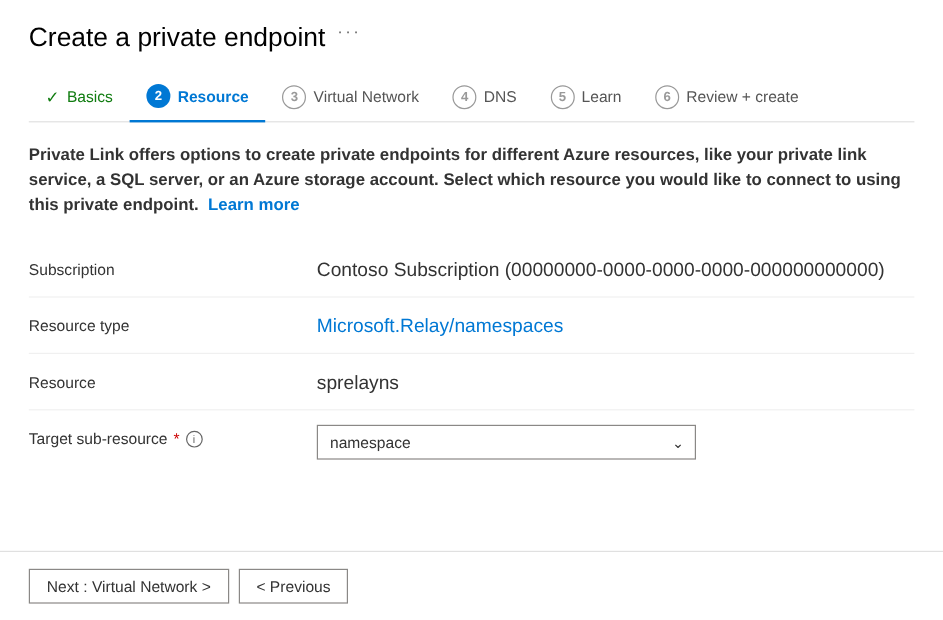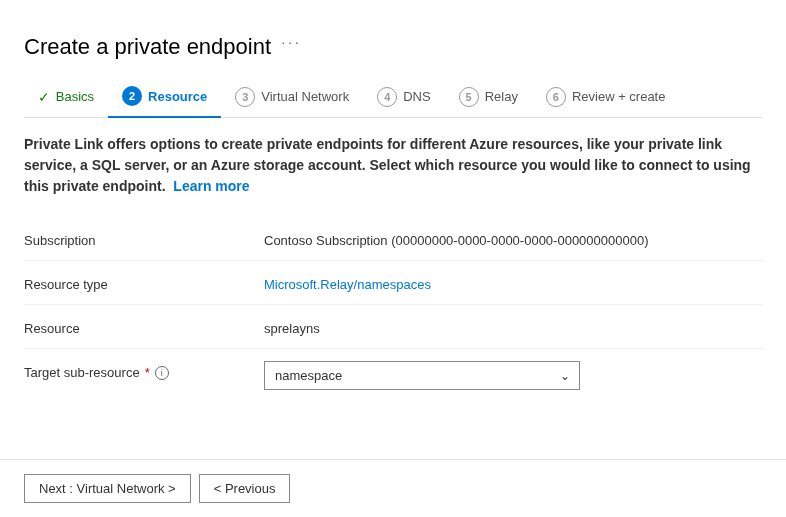--- a/index.html
+++ b/index.html
@@ -22,21 +22,20 @@
     .main-content {
       flex: 1;
       padding: 18px 24px 0 24px;
       overflow: hidden;
     }
     .page-title-row {
       display: flex;
       align-items: flex-start;
       gap: 10px;
       margin-bottom: 18px;
-      margin-top: 16px;
     }
     .page-title {
       font-size: 22px;
       font-weight: 300;
       color: #000;
     }
     .ellipsis {
       color: #666;
       font-size: 14px;
       letter-spacing: 2px;
@@ -142,21 +141,21 @@
       border: 1px solid #666;
       display: inline-flex;
       align-items: center;
       justify-content: center;
       font-size: 9px;
       color: #666;
       cursor: pointer;
       flex-shrink: 0;
     }
     .field-value {
-      font-size: 13px;
+      font-size: 16px;
       color: #333;
       padding-top: 4px;
       text-align: center;
     }
     .field-value.link-style {
       color: #0078d4;
     }
     .dropdown-container {
       position: relative;
       width: 316px;
@@ -228,21 +227,21 @@
         <span>Virtual Network</span>
       </div>
 
       <div class="step-item">
         <span class="step-circle inactive-circle">4</span>
         <span>DNS</span>
       </div>
 
       <div class="step-item">
         <span class="step-circle inactive-circle">5</span>
-        <span>Relay</span>
+        <span>Learn</span>
       </div>
 
       <div class="step-item">
         <span class="step-circle inactive-circle">6</span>
         <span>Review + create</span>
       </div>
     </nav>
 
     <p class="info-text">
       <span>Private Link offers options to create private endpoints for different Azure resources, like your private link service, a SQL server, or an Azure storage account. Select which resource you would like to connect to using this private endpoint.</span>

